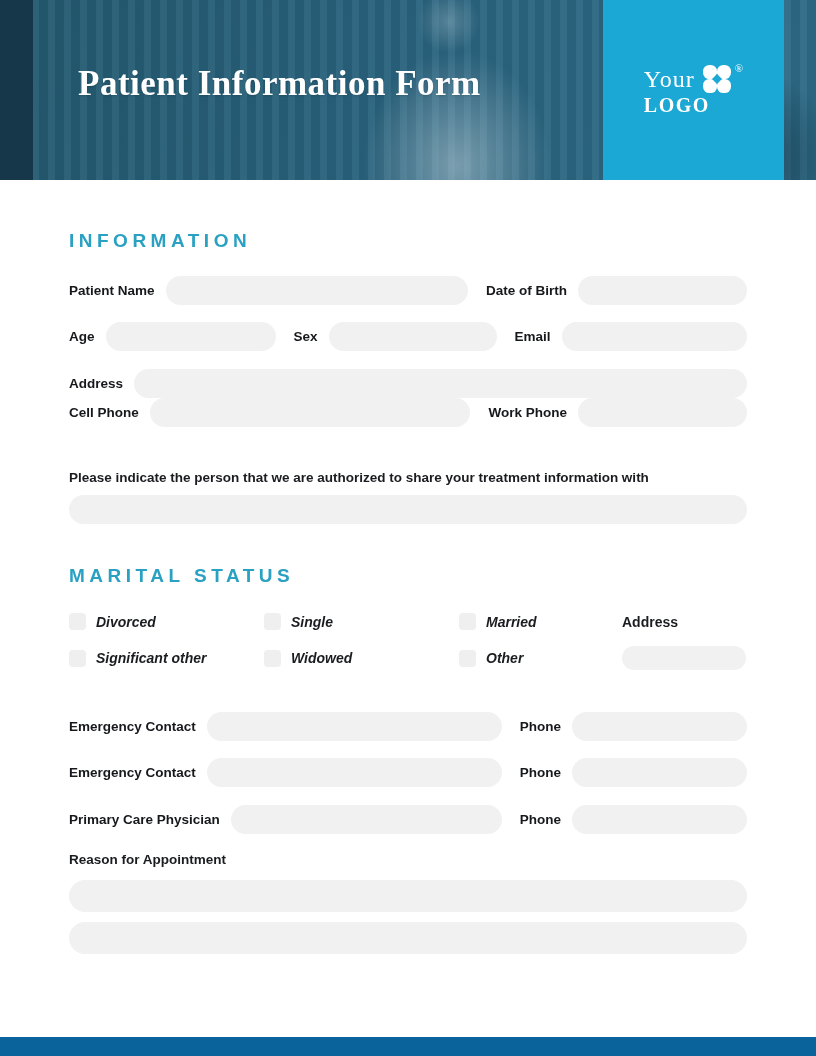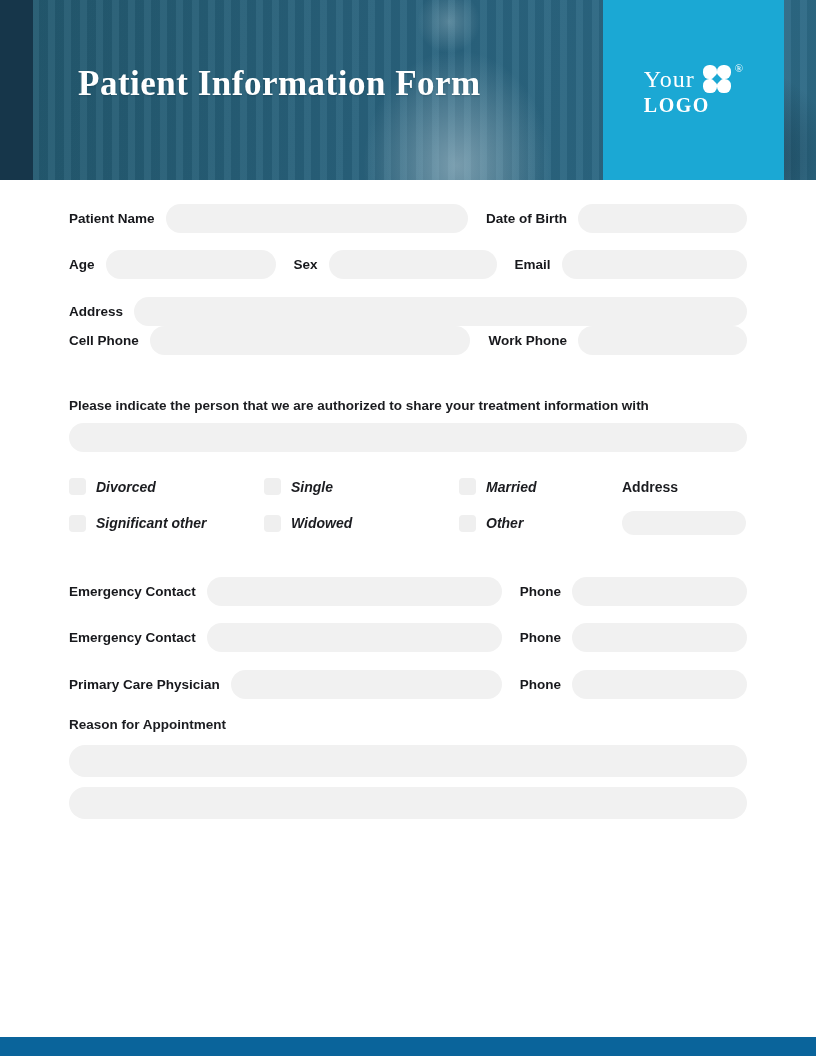--- a/index.html
+++ b/index.html
@@ -155,20 +155,21 @@
           </span>
         <span class="logo-reg">®</span>
       </div>
       <div class="logo-logo">LOGO</div>
     </div>
   </div>
 </div>
 
 <div class="content">
 
+  <div class="section-heading h-info">INFORMATION</div>
 
   <div class="row r1">
     <span class="lbl">Patient Name</span>
     <div class="field grow ml"></div>
     <span class="lbl ml2">Date of Birth</span>
     <div class="field w169 ml"></div>
   </div>
 
   <div class="row r2">
     <span class="lbl">Age</span>
@@ -187,20 +188,21 @@
   <div class="row r4">
     <span class="lbl">Cell Phone</span>
     <div class="field grow ml"></div>
     <span class="lbl ml2">Work Phone</span>
     <div class="field w169 ml"></div>
   </div>
 
   <div class="auth-note">Please indicate the person that we are authorized to share your treatment information with</div>
   <div class="field auth-field"></div>
 
+  <div class="section-heading h-marital">MARITAL STATUS</div>
 
   <div class="m-row m-row1">
     <div class="m-col m-col1">
       <span class="checkbox"></span>
       <span class="cb-label">Divorced</span>
     </div>
     <div class="m-col m-col2">
       <span class="checkbox"></span>
       <span class="cb-label">Single</span>
     </div>

